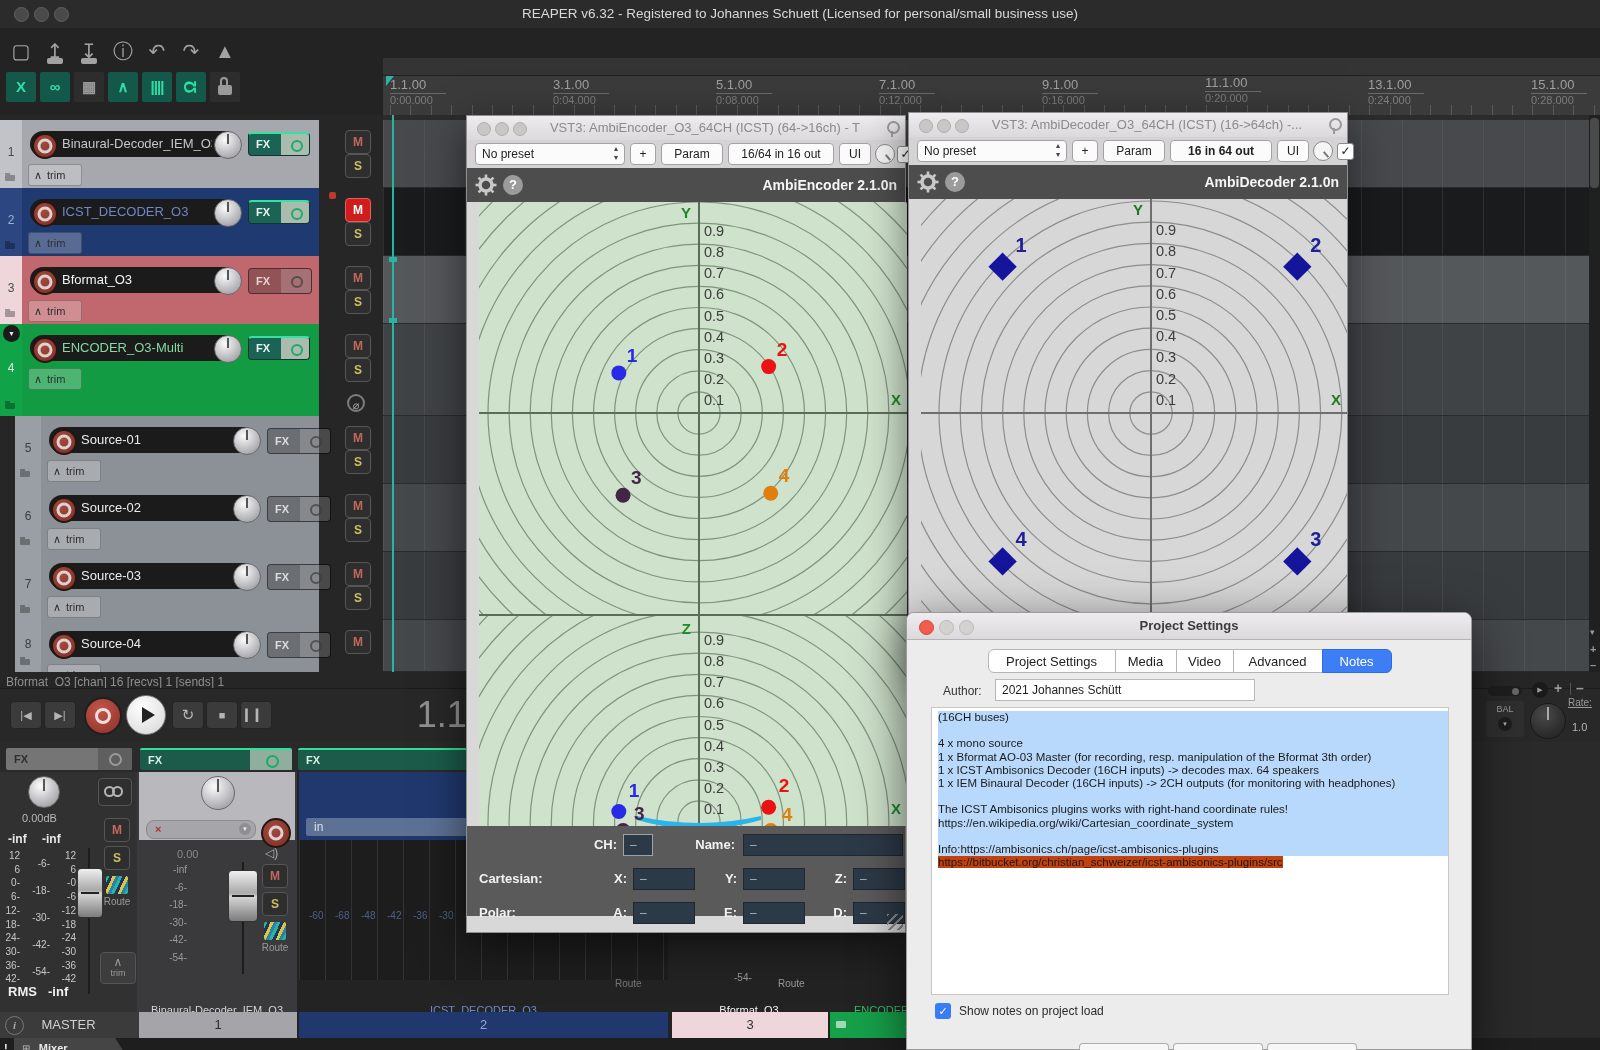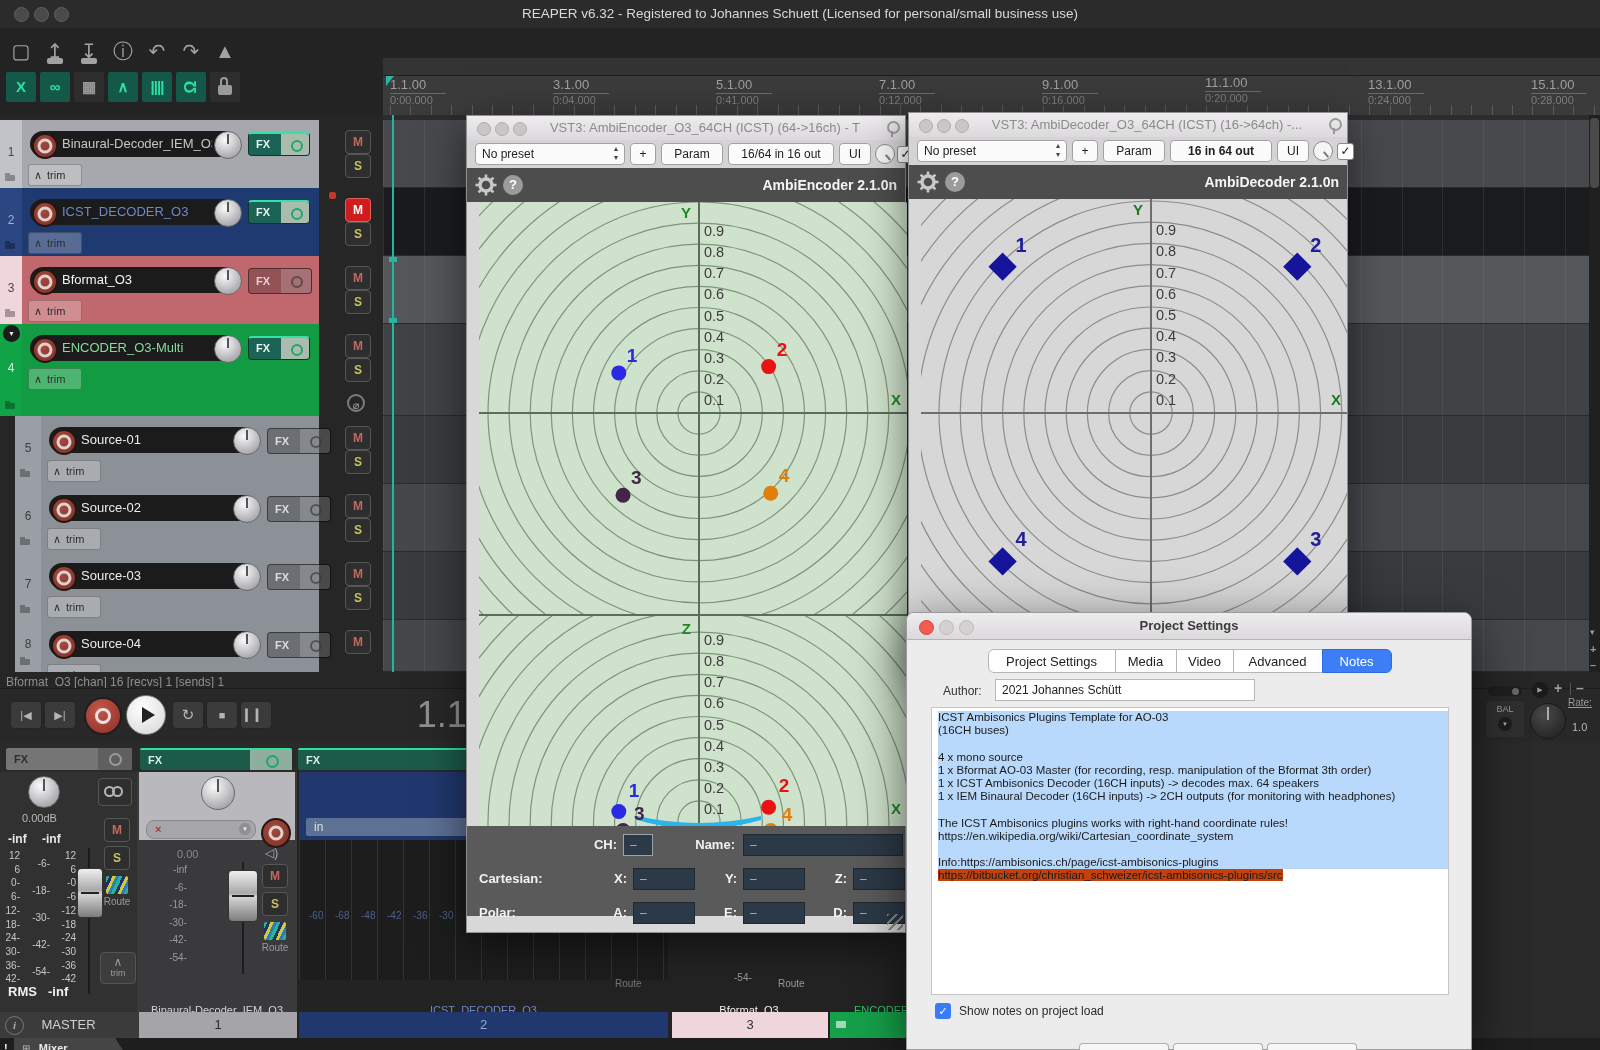--- a/index.html
+++ b/index.html
@@ -78,21 +78,21 @@
         <div style="position: absolute; left: 7px; top: 2px; width: 90px; height: 36px;">
           <div style="position: absolute; left: 0px; top: 0px; font: 13px &quot;Liberation Sans&quot;, sans-serif; color: rgb(159, 159, 159); border-bottom: 1px solid rgb(106, 106, 106); width: 56px; padding-bottom: 1px;">1.1.00</div>
           <div style="position: absolute; left: 0px; top: 17px; font: 11px &quot;Liberation Sans&quot;, sans-serif; color: rgb(125, 125, 125);">0:00.000</div>
         </div>
         <div style="position: absolute; left: 170px; top: 2px; width: 90px; height: 36px;">
           <div style="position: absolute; left: 0px; top: 0px; font: 13px &quot;Liberation Sans&quot;, sans-serif; color: rgb(159, 159, 159); border-bottom: 1px solid rgb(106, 106, 106); width: 56px; padding-bottom: 1px;">3.1.00</div>
           <div style="position: absolute; left: 0px; top: 17px; font: 11px &quot;Liberation Sans&quot;, sans-serif; color: rgb(125, 125, 125);">0:04.000</div>
         </div>
         <div style="position: absolute; left: 333px; top: 2px; width: 90px; height: 36px;">
           <div style="position: absolute; left: 0px; top: 0px; font: 13px &quot;Liberation Sans&quot;, sans-serif; color: rgb(159, 159, 159); border-bottom: 1px solid rgb(106, 106, 106); width: 56px; padding-bottom: 1px;">5.1.00</div>
-          <div style="position: absolute; left: 0px; top: 17px; font: 11px &quot;Liberation Sans&quot;, sans-serif; color: rgb(125, 125, 125);">0:41.000</div>
+          <div style="position: absolute; left: 0px; top: 17px; font: 11px &quot;Liberation Sans&quot;, sans-serif; color: rgb(125, 125, 125);">0:08.000</div>
         </div>
         <div style="position: absolute; left: 496px; top: 2px; width: 90px; height: 36px;">
           <div style="position: absolute; left: 0px; top: 0px; font: 13px &quot;Liberation Sans&quot;, sans-serif; color: rgb(159, 159, 159); border-bottom: 1px solid rgb(106, 106, 106); width: 56px; padding-bottom: 1px;">7.1.00</div>
           <div style="position: absolute; left: 0px; top: 17px; font: 11px &quot;Liberation Sans&quot;, sans-serif; color: rgb(125, 125, 125);">0:12.000</div>
         </div>
         <div style="position: absolute; left: 659px; top: 2px; width: 90px; height: 36px;">
           <div style="position: absolute; left: 0px; top: 0px; font: 13px &quot;Liberation Sans&quot;, sans-serif; color: rgb(159, 159, 159); border-bottom: 1px solid rgb(106, 106, 106); width: 56px; padding-bottom: 1px;">9.1.00</div>
           <div style="position: absolute; left: 0px; top: 17px; font: 11px &quot;Liberation Sans&quot;, sans-serif; color: rgb(125, 125, 125);">0:16.000</div>
         </div>
         <div style="position: absolute; left: 822px; top: 0; width: 90px; height: 36px;">
@@ -741,21 +741,20 @@
       <div class="abs tl" style="left:12px;top:7px;background:#f05c50;border-color:#d3453c;"></div>
       <div class="abs tl" style="left:32px;top:7px;background:#d4d2d0;border-color:#bdbbb9;"></div>
       <div class="abs tl" style="left:52px;top:7px;background:#d4d2d0;border-color:#bdbbb9;"></div>
       <div class="abs" style="left:132px;top:0;width:300px;font:bold 13px/26px 'Liberation Sans',sans-serif;color:#3c3c3c;text-align:center;">Project Settings</div>
     </div>
     <div id="tabsrow" class="abs" style="left:0;top:36px;width:564px;height:24px;text-align:center;"><div class="seg" style="width: 128px; border-radius: 6px 0px 0px 6px;">Project Settings</div><div class="seg" style="width: 62px;">Media</div><div class="seg" style="width: 58px;">Video</div><div class="seg" style="width: 90px;">Advanced</div><div class="seg" style="width: 70px; border-radius: 0px 6px 6px 0px; background: rgb(61, 126, 247); color: rgb(255, 255, 255); border-color: rgb(47, 107, 224);">Notes</div></div>
     <div class="abs" style="left:36px;top:71px;font:12px 'Liberation Sans',sans-serif;color:#333;">Author:</div>
     <div class="abs" style="left:88px;top:66px;width:252px;height:20px;background:#fff;border:1px solid #b8b8b8;font:12px/20px 'Liberation Sans',sans-serif;color:#222;padding-left:6px;">2021 Johannes Schütt</div>
     <div id="notesbox" class="abs" style="left:24px;top:94px;width:518px;height:288px;background:#fff;border:1px solid #c6c6c6;overflow:hidden;padding:3px 0 0 6px;box-sizing:border-box;">
         <div style="background: rgb(185, 217, 252); width: 100%;">
-          <div style="font: 11.5px / 13.2px &quot;Liberation Sans&quot;, sans-serif; color: rgb(26, 26, 26); white-space: pre;">ICST Ambisonics Plugins Template for AO-03</div>
           <div style="font: 11.5px / 13.2px &quot;Liberation Sans&quot;, sans-serif; color: rgb(26, 26, 26); white-space: pre;">(16CH buses)</div>
           <div style="font: 11.5px / 13.2px &quot;Liberation Sans&quot;, sans-serif; color: rgb(26, 26, 26); white-space: pre;"> </div>
           <div style="font: 11.5px / 13.2px &quot;Liberation Sans&quot;, sans-serif; color: rgb(26, 26, 26); white-space: pre;">4 x mono source</div>
           <div style="font: 11.5px / 13.2px &quot;Liberation Sans&quot;, sans-serif; color: rgb(26, 26, 26); white-space: pre;">1 x Bformat AO-03 Master (for recording, resp. manipulation of the Bformat 3th order)</div>
           <div style="font: 11.5px / 13.2px &quot;Liberation Sans&quot;, sans-serif; color: rgb(26, 26, 26); white-space: pre;">1 x ICST Ambisonics Decoder (16CH inputs) -&gt; decodes max. 64 speakers</div>
           <div style="font: 11.5px / 13.2px &quot;Liberation Sans&quot;, sans-serif; color: rgb(26, 26, 26); white-space: pre;">1 x IEM Binaural Decoder (16CH inputs) -&gt; 2CH outputs (for monitoring with headphones)</div>
           <div style="font: 11.5px / 13.2px &quot;Liberation Sans&quot;, sans-serif; color: rgb(26, 26, 26); white-space: pre;"> </div>
           <div style="font: 11.5px / 13.2px &quot;Liberation Sans&quot;, sans-serif; color: rgb(26, 26, 26); white-space: pre;">The ICST Ambisonics plugins works with right-hand coordinate rules!</div>
           <div style="font: 11.5px / 13.2px &quot;Liberation Sans&quot;, sans-serif; color: rgb(26, 26, 26); white-space: pre;">https://en.wikipedia.org/wiki/Cartesian_coordinate_system</div>
           <div style="font: 11.5px / 13.2px &quot;Liberation Sans&quot;, sans-serif; color: rgb(26, 26, 26); white-space: pre;"> </div>

